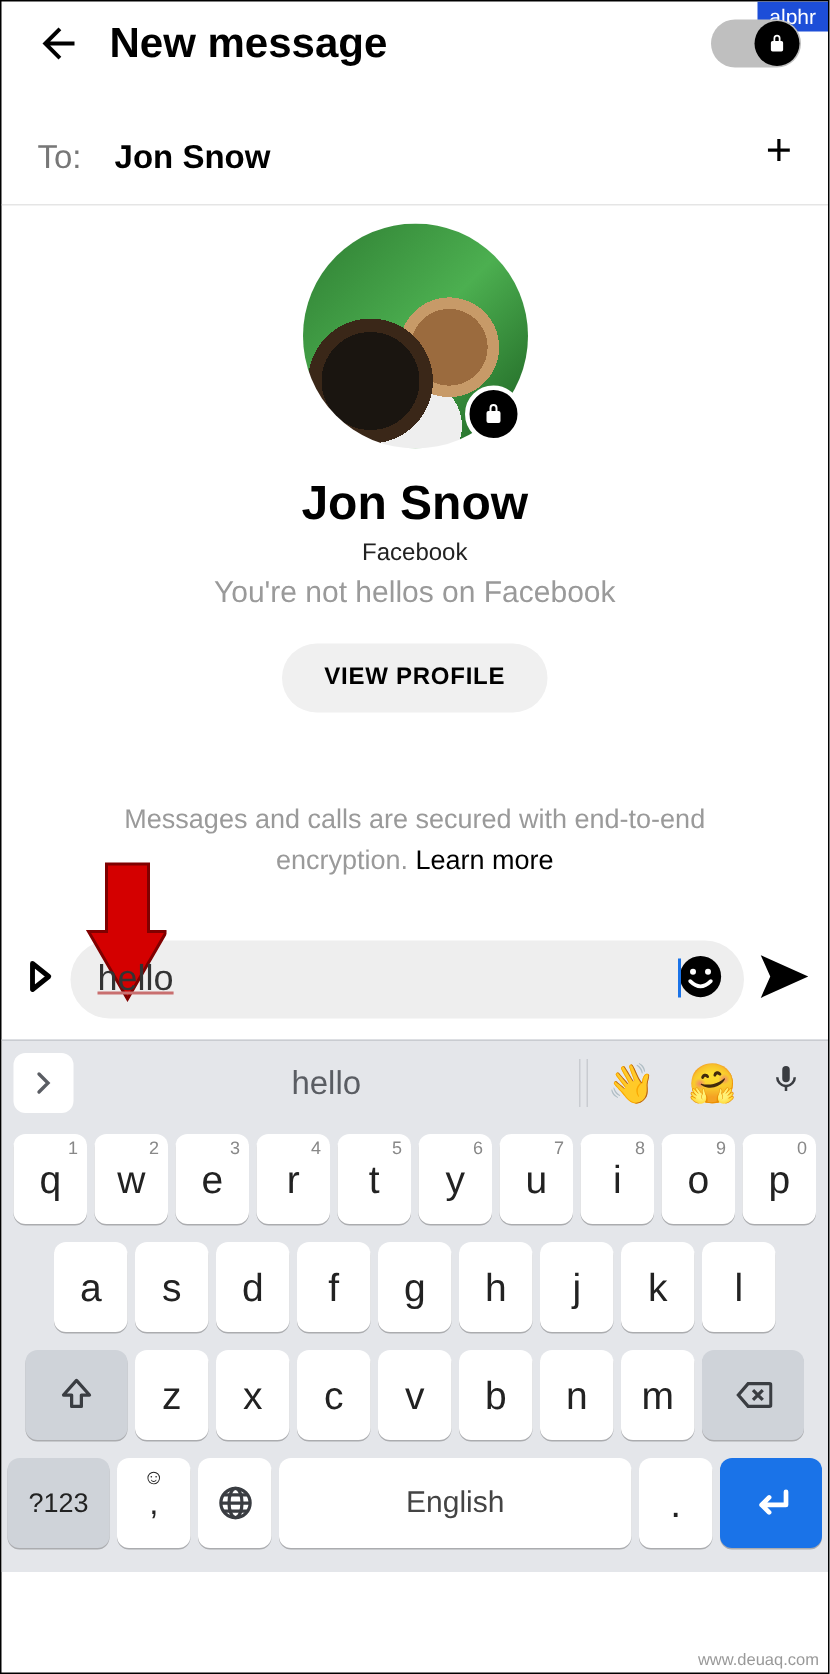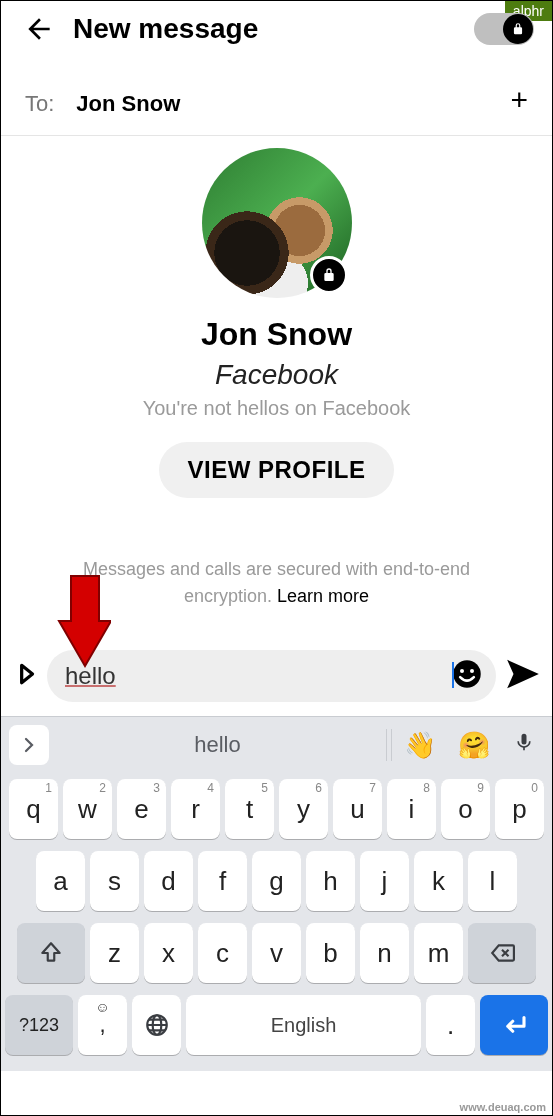--- a/index.html
+++ b/index.html
@@ -7,33 +7,32 @@
     width: 553px;
     height: 1116px;
     font-family: -apple-system, Helvetica, Arial, sans-serif;
     background: #fff;
     position: relative;
     border: 1px solid #000;
   }
   .tag-alphr {
     position: absolute;
     top: 0; right: 0;
-    background: #4d7c0f;
+    background: #1d4ed8;
     color: #fff;
     font-size: 14px;
     padding: 2px 8px;
     font-weight: 500;
     margin-left: 27px;
   }
   .watermark {
     position: absolute;
     bottom: 2px; right: 6px;
     font-size: 11px;
     color: #999;
-    font-weight: bold;
   }
   
   .header {
     display: flex;
     align-items: flex-start;
     padding: 12px 18px 12px 22px;
     gap: 18px;
   }
   .back-arrow svg { width: 32px; height: 32px; }
   .title {
@@ -85,28 +84,28 @@
     background-blend-mode: normal;
   }
   .avatar-lock {
     position: absolute; bottom: 4px; right: 4px;
     width: 38px; height: 38px; border-radius: 50%;
     background: #000; border: 3px solid #fff;
     display: flex; align-items: center; justify-content: center;
   }
   .avatar-lock svg { width: 16px; height: 16px; fill: #fff; }
   .profile-name { font-size: 32px; font-weight: 800; margin-bottom: 6px; }
-  .profile-sub { font-size: 28px; color: #222; margin-bottom: 6px; font-style: italic; }
+  .profile-sub { font-size: 16px; color: #222; margin-bottom: 6px; }
   .profile-status { font-size: 20px; color: #9a9a9a; margin-bottom: 22px; }
   .view-profile-btn {
     background: #f0f0f0;
     border: none;
     border-radius: 28px;
     padding: 14px 28px;
-    font-size: 24px;
+    font-size: 16px;
     font-weight: 700;
     letter-spacing: 0.5px;
   }
   .encryption {
     text-align: center;
     color: #9a9a9a;
     font-size: 18px;
     padding: 38px 40px 10px;
     line-height: 1.5;
   }

